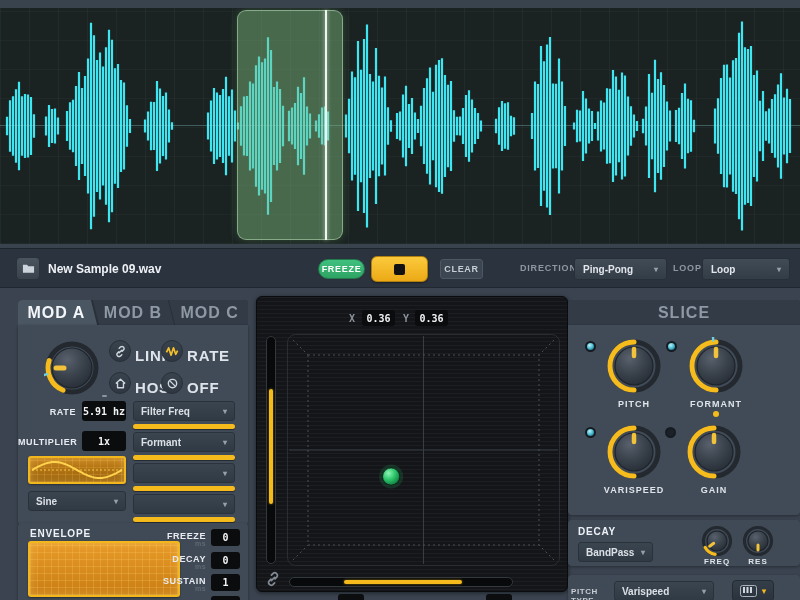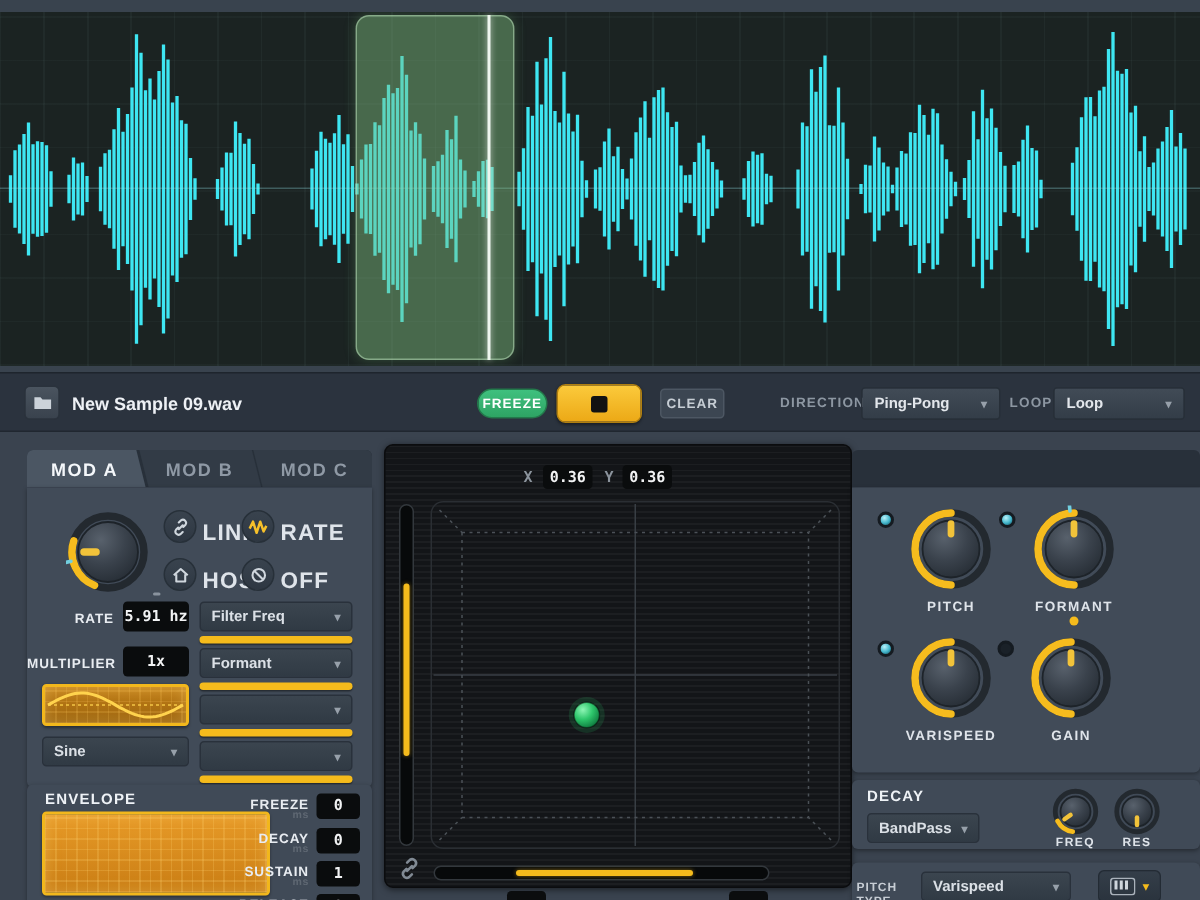--- a/index.html
+++ b/index.html
@@ -72,21 +72,21 @@
   .main { left:0; top:288px; width:800px; height:312px; background:#3a434f; }
   .card { position:absolute; background:#404a57; border-radius:4px; box-shadow:0 1px 3px rgba(0,0,0,.35); }
 
   
   .tabs { position:absolute; height:25px; display:flex; overflow:hidden; border-radius:4px 4px 0 0; background:#28303a; }
   .tab { position:relative; flex:1; display:flex; align-items:center; justify-content:center; }
   .tab .bg { position:absolute; top:0; bottom:0; left:1px; right:1px; background:#323b46; transform:skewX(14deg); }
   .tab:first-child .bg { left:-12px; }
   .tab:last-child .bg { right:-12px; }
   .tab.active .bg { background:#4b5663; }
-  .tab span.lbl { position:relative; font-size:12px; font-weight:bold; letter-spacing:1px; color:#8f99a5; }
+  .tab span.lbl { position:relative; font-size:16px; font-weight:bold; letter-spacing:1px; color:#8f99a5; }
   .tab.active span.lbl { color:#f4f7fa; }
 
   .panel-body { position:absolute; background:#414b58; border-radius:0 0 4px 4px; box-shadow:0 1px 3px rgba(0,0,0,.35); }
 
   
   .icobtn {
     position:absolute; width:22px; height:22px; border-radius:50%;
     background:linear-gradient(#39434e,#2e3742); border:1px solid #273039;
     display:flex; align-items:center; justify-content:center;
   }
@@ -353,20 +353,24 @@
 
       <div class="htrack" style="left:32px; top:280px; width:224px; height:10px">
         <div class="hfill" style="left:54px; top:2px; width:118px; height:4px"></div>
       </div>
     </div>
 
     <div class="cutbox" style="left:338px; top:306px"></div>
     <div class="cutbox" style="left:486px; top:306px"></div>
 
     <div class="tabs" style="left:568px; top:12px; width:232px">
+      <div class="tab">
+          <div class="bg"></div>
+          <span class="lbl">SLICE</span>
+        </div>
     </div>
     <div class="panel-body" style="left:568px; top:37px; width:232px; height:190px">
       <div class="led" style="left:17px; top:16px"></div>
       <div style="position:absolute; left:37px; top:12px"><svg width="58" height="58">
             <circle cx="29" cy="29" r="24" fill="none" stroke="#23292f" stroke-width="5"></circle>
             <path d="M29.00 53.00 A24 24 0 0 1 29.00 5.00" fill="none" stroke="#f6bc1e" stroke-width="5" stroke-linecap="round"></path>
             <circle cx="29" cy="29" r="19" fill="url(#kgrad)" stroke="#1d2329" stroke-width="1.2"></circle>
             <line x1="29.00" y1="12.00" x2="29.00" y2="19.00" stroke="#f2c33a" stroke-width="4.5" stroke-linecap="round"></line>
           </svg></div>
       <div class="knoblbl" style="left:26px; top:74px; width:80px">PITCH</div>

